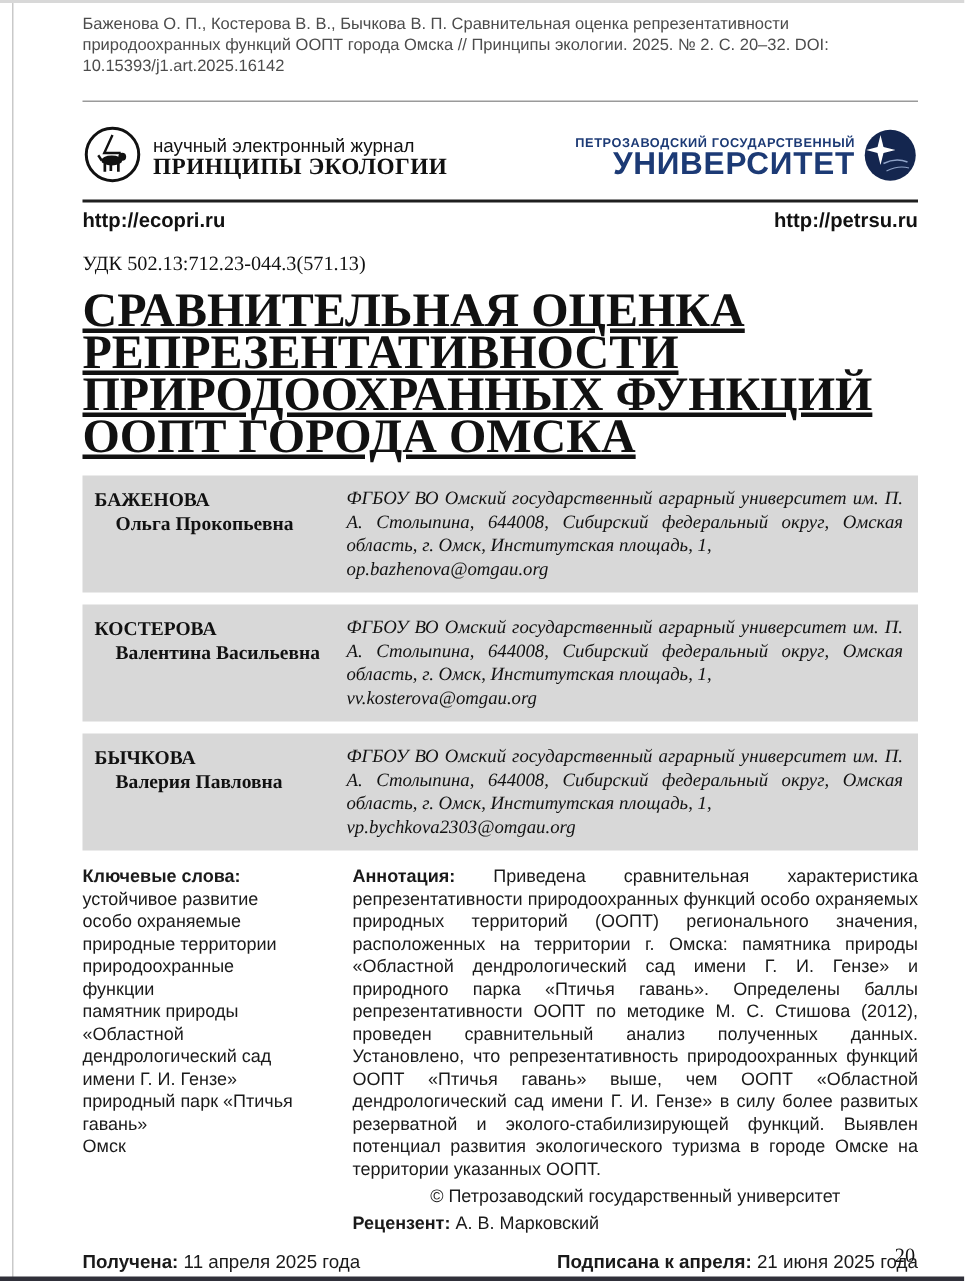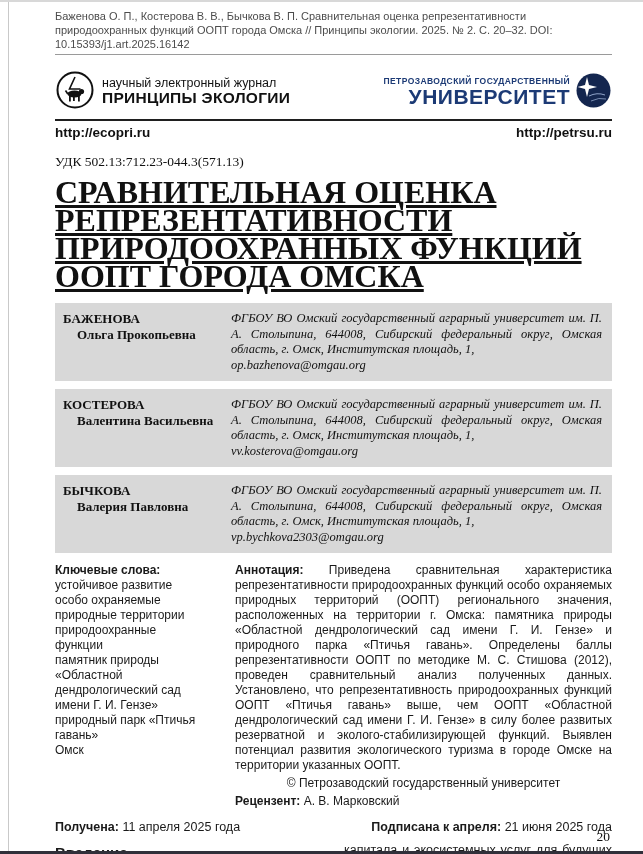--- a/index.html
+++ b/index.html
@@ -7,31 +7,31 @@
     position:relative;width:643px;height:854px;background:#ffffff;
     font-family:"Liberation Sans",sans-serif;color:#1a1a1a;
     border-top:2px solid #d8d8d8;box-sizing:border-box;overflow:hidden;
   }
   .left-edge{position:absolute;left:8px;top:0;bottom:0;width:1px;background:#c9c9c9;}
   .bottom-edge{position:absolute;left:0;right:0;bottom:0;height:3px;background:#30303a;}
   .content{margin:0 31px 0 55px;}
 
   
   .citation{
-    padding-top:7px;padding-bottom:3px;border-bottom:1px solid #9a9a9a;
+    padding-top:7px;padding-bottom:16px;border-bottom:1px solid #9a9a9a;
     font-size:11px;line-height:14px;color:#4c4c4c;text-align:left;
   }
 
   
   .logo-row{margin-top:15px;display:flex;justify-content:space-between;align-items:center;
     padding-bottom:5px;border-bottom:2px solid #1f1f1f;}
   .journal{display:flex;align-items:center;gap:7px;}
   .journal-text{line-height:1.05;}
   .journal-sub{font-size:12.5px;font-weight:normal;color:#111;}
-  .journal-name{font-size:15.5px;font-weight:bold;color:#111;letter-spacing:0.3px;}
+  .journal-name{font-size:15.5px;font-weight:bold;color:#111;letter-spacing:0.3px;font-family:Liberation Serif, serif;}
   .petrsu{display:flex;align-items:center;gap:5px;}
   .petrsu-text{text-align:right;line-height:1.0;}
   .petrsu-line1{font-size:8.5px;font-weight:bold;color:#1c3a75;letter-spacing:0.4px;}
   .petrsu-line2{font-size:21px;font-weight:bold;color:#1c3a75;letter-spacing:0.5px;}
 
   .url-row{margin-top:4px;display:flex;justify-content:space-between;
     font-size:13.5px;font-weight:bold;color:#111;}
 
   .udk{margin-top:14px;font-family:"Liberation Serif",serif;font-size:13.5px;color:#111;}
 

